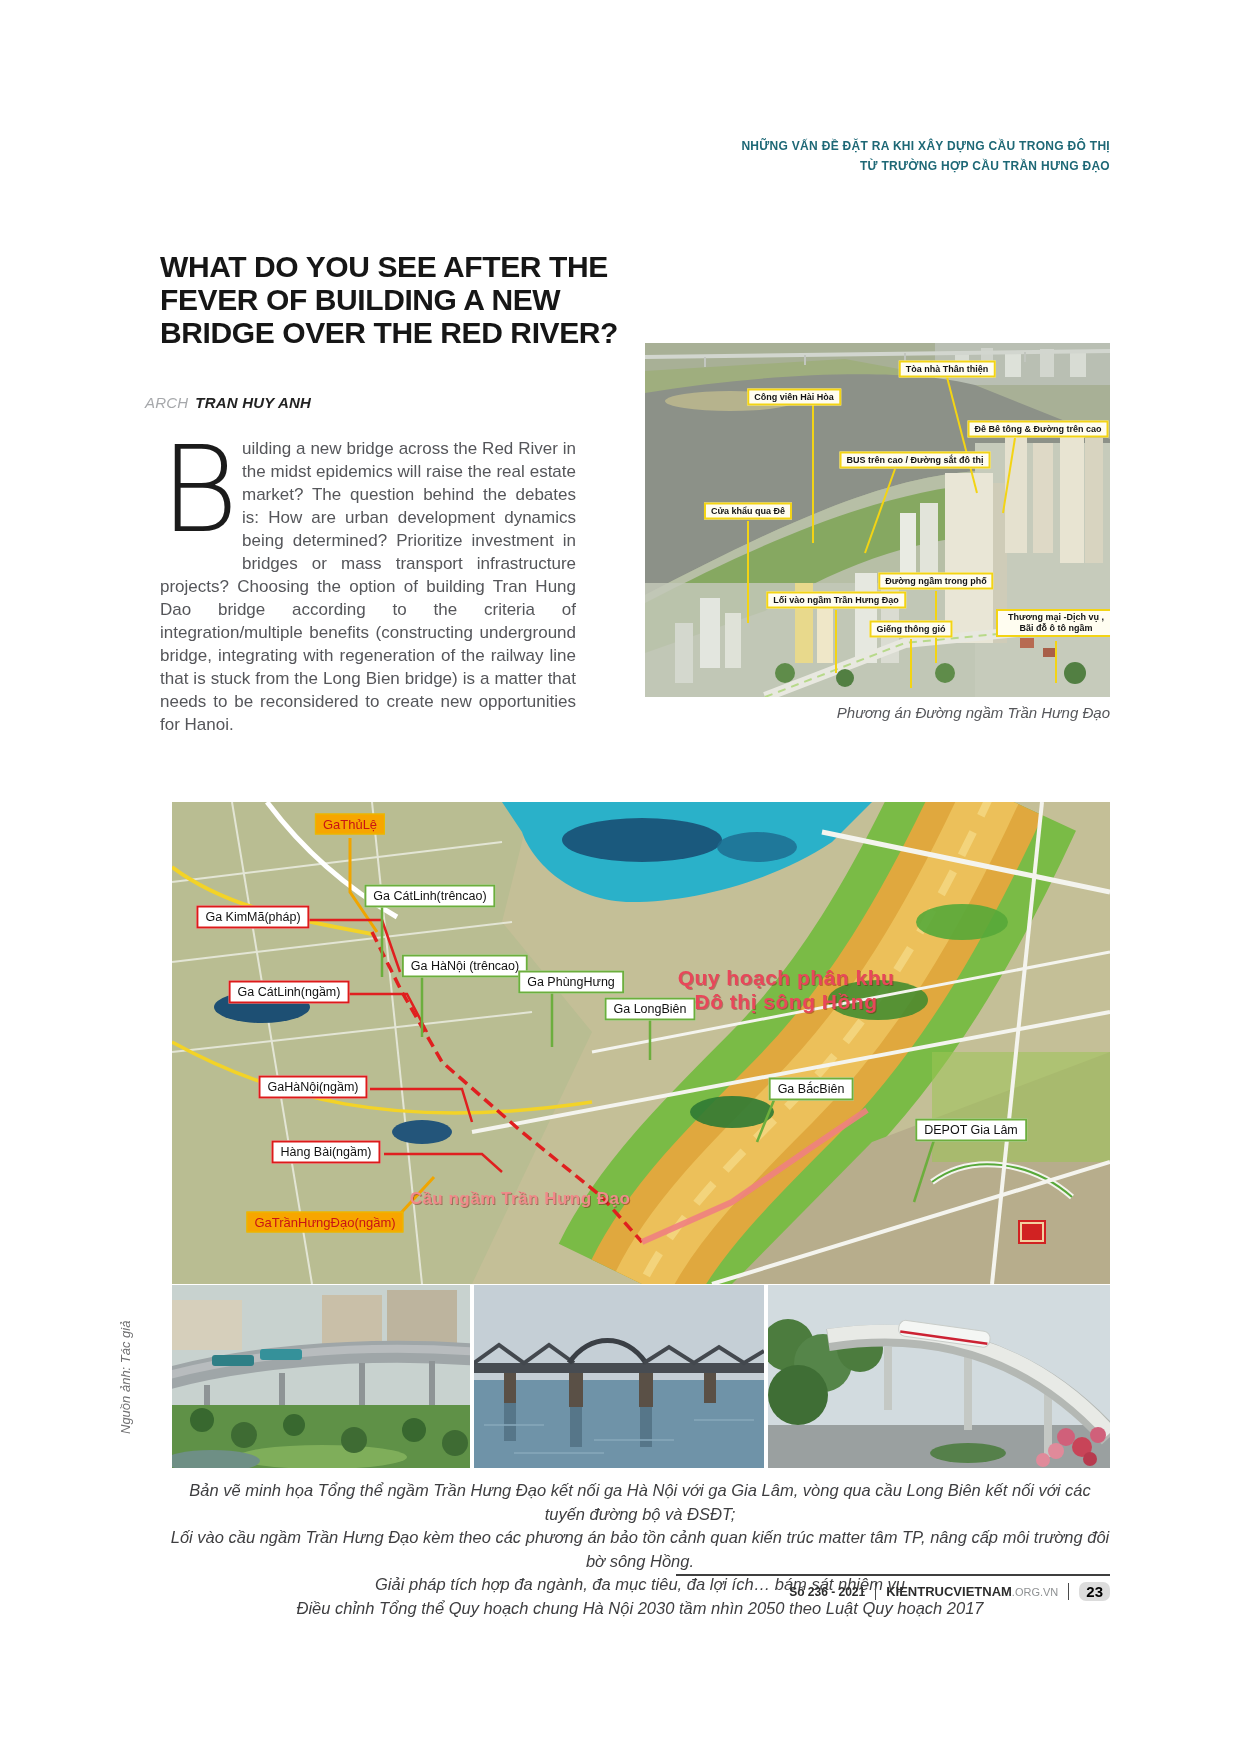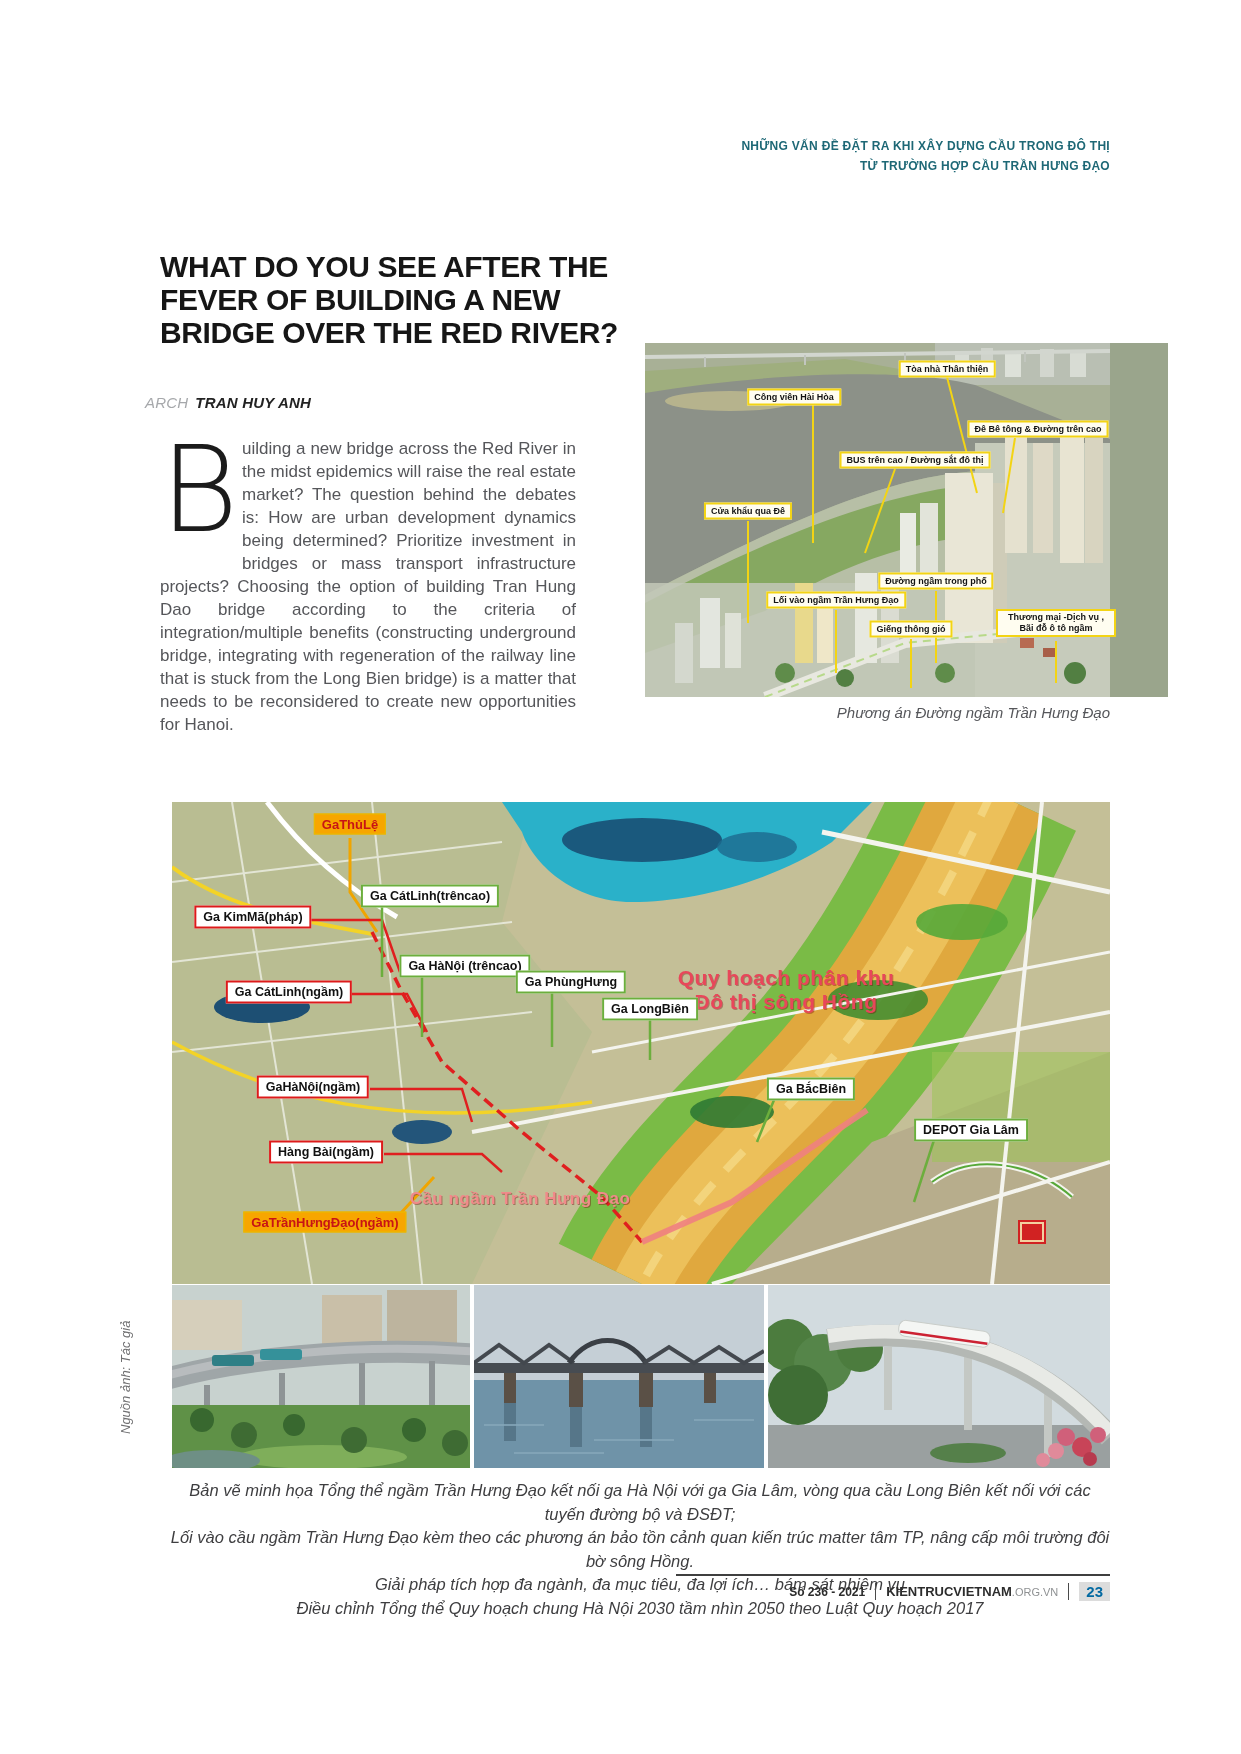--- a/index.html
+++ b/index.html
@@ -20,34 +20,34 @@
   .byline .name{color:#232323;font-weight:bold;}
 
   
   .body-col{position:absolute;left:160px;top:437px;width:416px;
             font-size:17px;line-height:23px;color:#55565a;text-align:justify;}
   .dropcap{float:left;font-family:"DejaVu Sans","Liberation Sans",sans-serif;font-weight:200;
            font-size:120px;line-height:98px;height:112px;width:72px;color:#1b1b1b;
            margin:4px 10px 0 0;}
 
   
-  .hero{position:absolute;left:645px;top:343px;width:523px;height:354px;overflow:hidden;background:#9aa58c;}
+  .hero{position:absolute;left:645px;top:343px;width:465px;height:354px;overflow:hidden;background:#9aa58c;}
   .hero svg{position:absolute;left:0;top:0;}
   .hlabel{position:absolute;transform:translate(-50%,-50%);background:#fffdf0;
           border:2px solid #f3d414;color:#141414;font-size:9px;font-weight:bold;
           padding:1px 5px;white-space:nowrap;line-height:11px;z-index:3;}
   .hlabel.two{white-space:normal;width:106px;text-align:center;}
   .hero-caption{position:absolute;left:645px;top:704px;width:465px;text-align:right;
                 font-style:italic;font-size:15px;color:#56575b;}
 
   
   .map{position:absolute;left:172px;top:802px;width:938px;height:482px;overflow:hidden;background:#c4bf97;}
   .map svg{position:absolute;left:0;top:0;}
   .mlabel{position:absolute;transform:translate(-50%,-50%);background:#fff;color:#111;
-          font-weight:bold;font-size:12.5px;padding:2px 7px;white-space:nowrap;z-index:4;line-height:15px;}
+          font-weight:normal;font-size:12.5px;padding:2px 7px;white-space:nowrap;z-index:4;line-height:15px;}
   .mlabel.red{border:2.5px solid #dd1a1a;}
   .mlabel.green{border:2.5px solid #6cae3d;}
   .mlabel.yellow{background:#f7a600;color:#c81414;border:1.5px solid #e7bd00;font-size:13px;}
   .map-watermark{position:absolute;left:614px;top:188px;transform:translate(-50%,-50%);
                  text-align:center;color:#e8475a;font-weight:bold;font-size:21px;line-height:24px;
                  letter-spacing:.5px;text-shadow:1px 1px 0 rgba(110,0,0,.35);white-space:nowrap;z-index:3;}
   .map-route-label{position:absolute;left:348px;top:397px;transform:translate(-50%,-50%);
                    color:#f08a8a;font-weight:bold;font-size:17px;letter-spacing:.5px;
                    text-shadow:1px 1px 0 rgba(120,20,20,.45);white-space:nowrap;z-index:3;}
   .map-stamp{position:absolute;left:846px;top:418px;width:28px;height:24px;z-index:3;
@@ -71,21 +71,21 @@
                  font-style:italic;font-size:16.5px;line-height:23.5px;color:#3e3e40;}
 
   
   .footer{position:absolute;left:676px;top:1574px;width:434px;border-top:2px solid #3f3f3f;
           display:flex;align-items:center;justify-content:flex-end;padding-top:6px;}
   .footer .issue{font-weight:bold;font-size:12px;color:#2c2c2c;white-space:nowrap;text-align:center;}
   .footer .vsep{width:1px;height:17px;background:#4a4a4a;margin:0 10px;}
   .footer .site{font-size:13px;white-space:nowrap;}
   .footer .site .b{font-weight:bold;color:#2c2c2c;}
   .footer .site .l{font-size:11px;color:#8f9193;}
-  .footer .pageno{font-weight:bold;font-size:15px;color:#0369a1;background:#dcdcdc;padding:1px 7px;}
+  .footer .pageno{font-weight:bold;font-size:15px;color:#000000;background:#dcdcdc;padding:1px 7px;border-radius:7px;}
 </style>
 </head>
 <body>
 
 <div class="page">
 
   <div class="kicker">
     <div>NHỮNG VẤN ĐỀ ĐẶT RA KHI XÂY DỰNG CẦU TRONG ĐÔ THỊ</div>
     <div>TỪ TRƯỜNG HỢP CẦU TRẦN HƯNG ĐẠO</div>
   </div>

